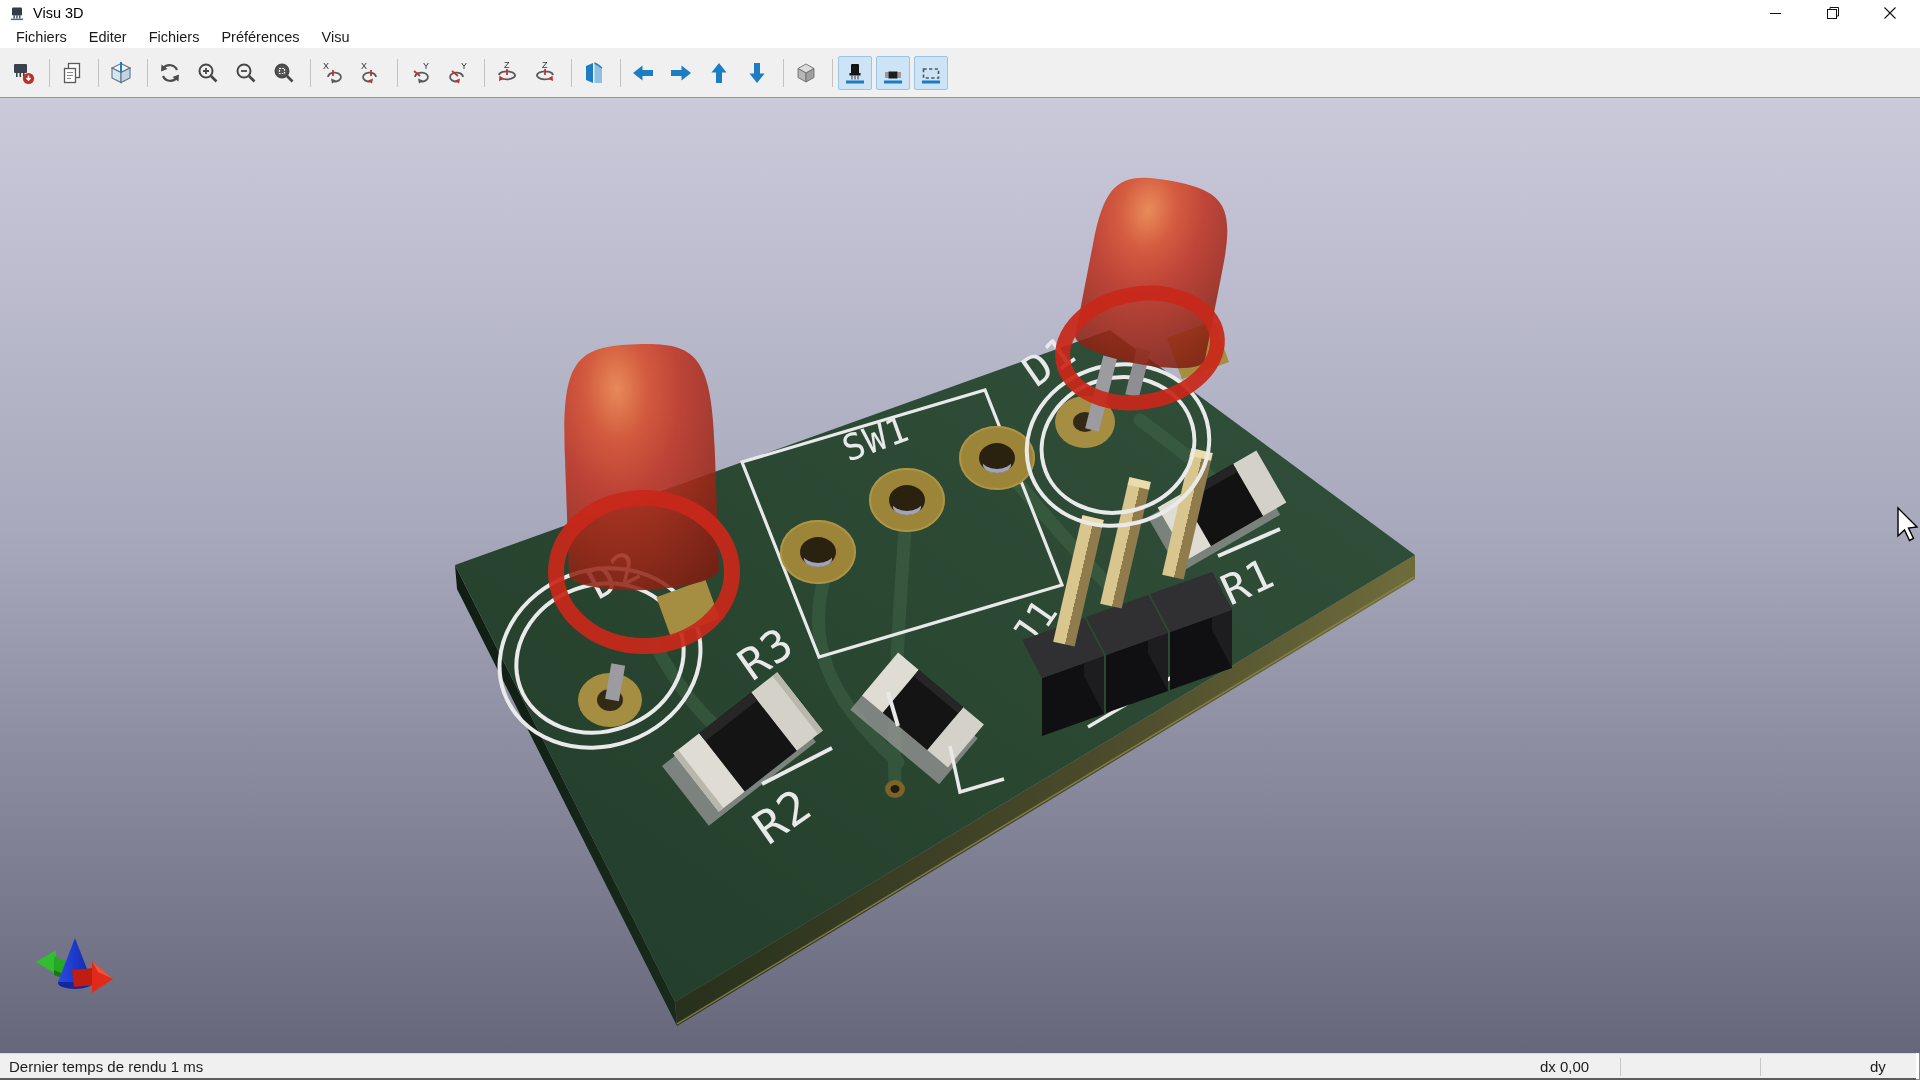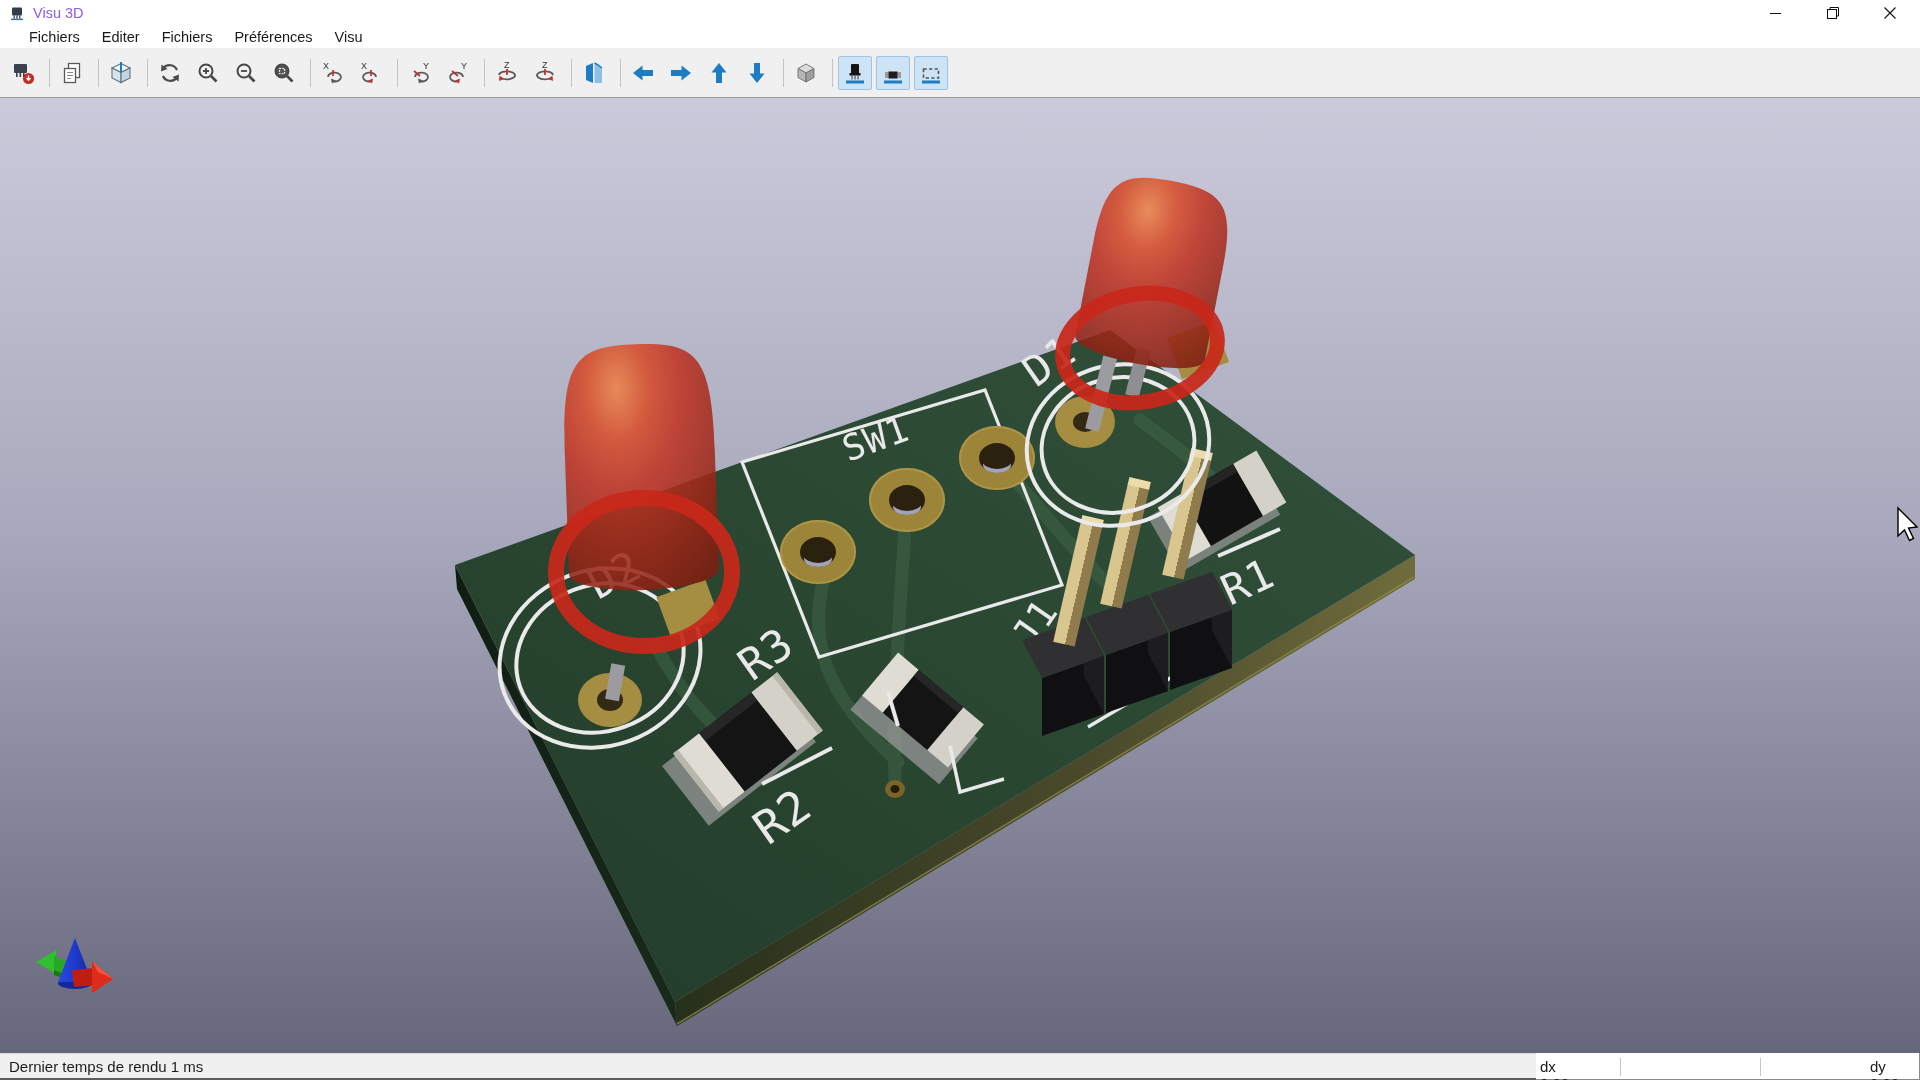--- a/index.html
+++ b/index.html
@@ -1,35 +1,35 @@
 <!DOCTYPE html>
 <html><head>
 <meta charset="utf-8">
 <style>
   html,body{margin:0;padding:0;}
   body{width:1920px;height:1080px;overflow:hidden;font-family:"Liberation Sans",sans-serif;background:#fff;position:relative;}
   .window{position:absolute;inset:0;box-shadow:inset 0 0 0 1px #8a8a8a;}
   
   .titlebar{position:absolute;left:0;top:0;width:1920px;height:26px;background:#ffffff;display:flex;align-items:center;}
   .app-icon{width:16px;height:16px;margin:0 8px 0 9px;}
-  .title-text{font-size:14.5px;color:#8b5cf6;}
+  .title-text{font-size:14.5px;color:#000000;}
   .win-buttons{position:absolute;right:2px;top:0;height:26px;display:flex;}
   .win-btn{width:57px;height:26px;display:flex;align-items:center;justify-content:center;}
   
-  .menubar{position:absolute;left:0;top:26px;width:1920px;height:22px;background:#ffffff;display:flex;align-items:center;padding-left:18px;box-sizing:border-box;}
+  .menubar{position:absolute;left:0;top:26px;width:1920px;height:22px;background:#ffffff;display:flex;align-items:center;padding-left:5px;box-sizing:border-box;}
   .menu-item{font-size:14.5px;color:#1a1a1a;padding:2px 11px;cursor:default;}
   
   .toolbar{position:absolute;left:0;top:48px;width:1920px;height:50px;background:#f0f0f0;border-bottom:1px solid #979797;box-sizing:border-box;display:flex;align-items:center;padding-left:6px;}
   .tb-btn{width:34px;height:34px;margin-right:4px;display:flex;align-items:center;justify-content:center;border:1px solid transparent;border-radius:2px;box-sizing:border-box;flex:none;}
   .tb-btn.pressed{background:#cde3f6;border-color:#9dc4e4;}
   .tb-sep{width:1px;height:28px;background:#c3c3c3;margin:0 5px;flex:none;}
   
   .viewport{position:absolute;left:0;top:98px;width:1920px;height:955px;}
   
-  .statusbar{position:absolute;left:0;top:1053px;width:1536px;height:27px;background:#f0f0f0;border-top:1px solid #dadada;box-sizing:border-box;font-size:15px;color:#1c1c1c;}
+  .statusbar{position:absolute;left:0;top:1053px;width:1916px;height:27px;background:#f0f0f0;border-top:1px solid #dadada;box-sizing:border-box;font-size:15px;color:#1c1c1c;}
   .statusbar::after{content:"";position:absolute;left:0;bottom:0;width:100%;height:2px;background:#5c5c5c;}
   .sb-item{position:absolute;top:4px;}
   .sb-render{left:9px;}
   .sb-dx{left:1540px;}
   .sb-dy{left:1870px;}
   .sb-sep{position:absolute;top:4px;width:1px;height:18px;background:#c6c6c6;}
   .sb-sep1{left:1620px;}
   .sb-sep2{left:1760px;}
   svg{display:block;}
   .silk{font-family:"DejaVu Sans Mono",monospace;fill:#e9e9e9;letter-spacing:1px;}

